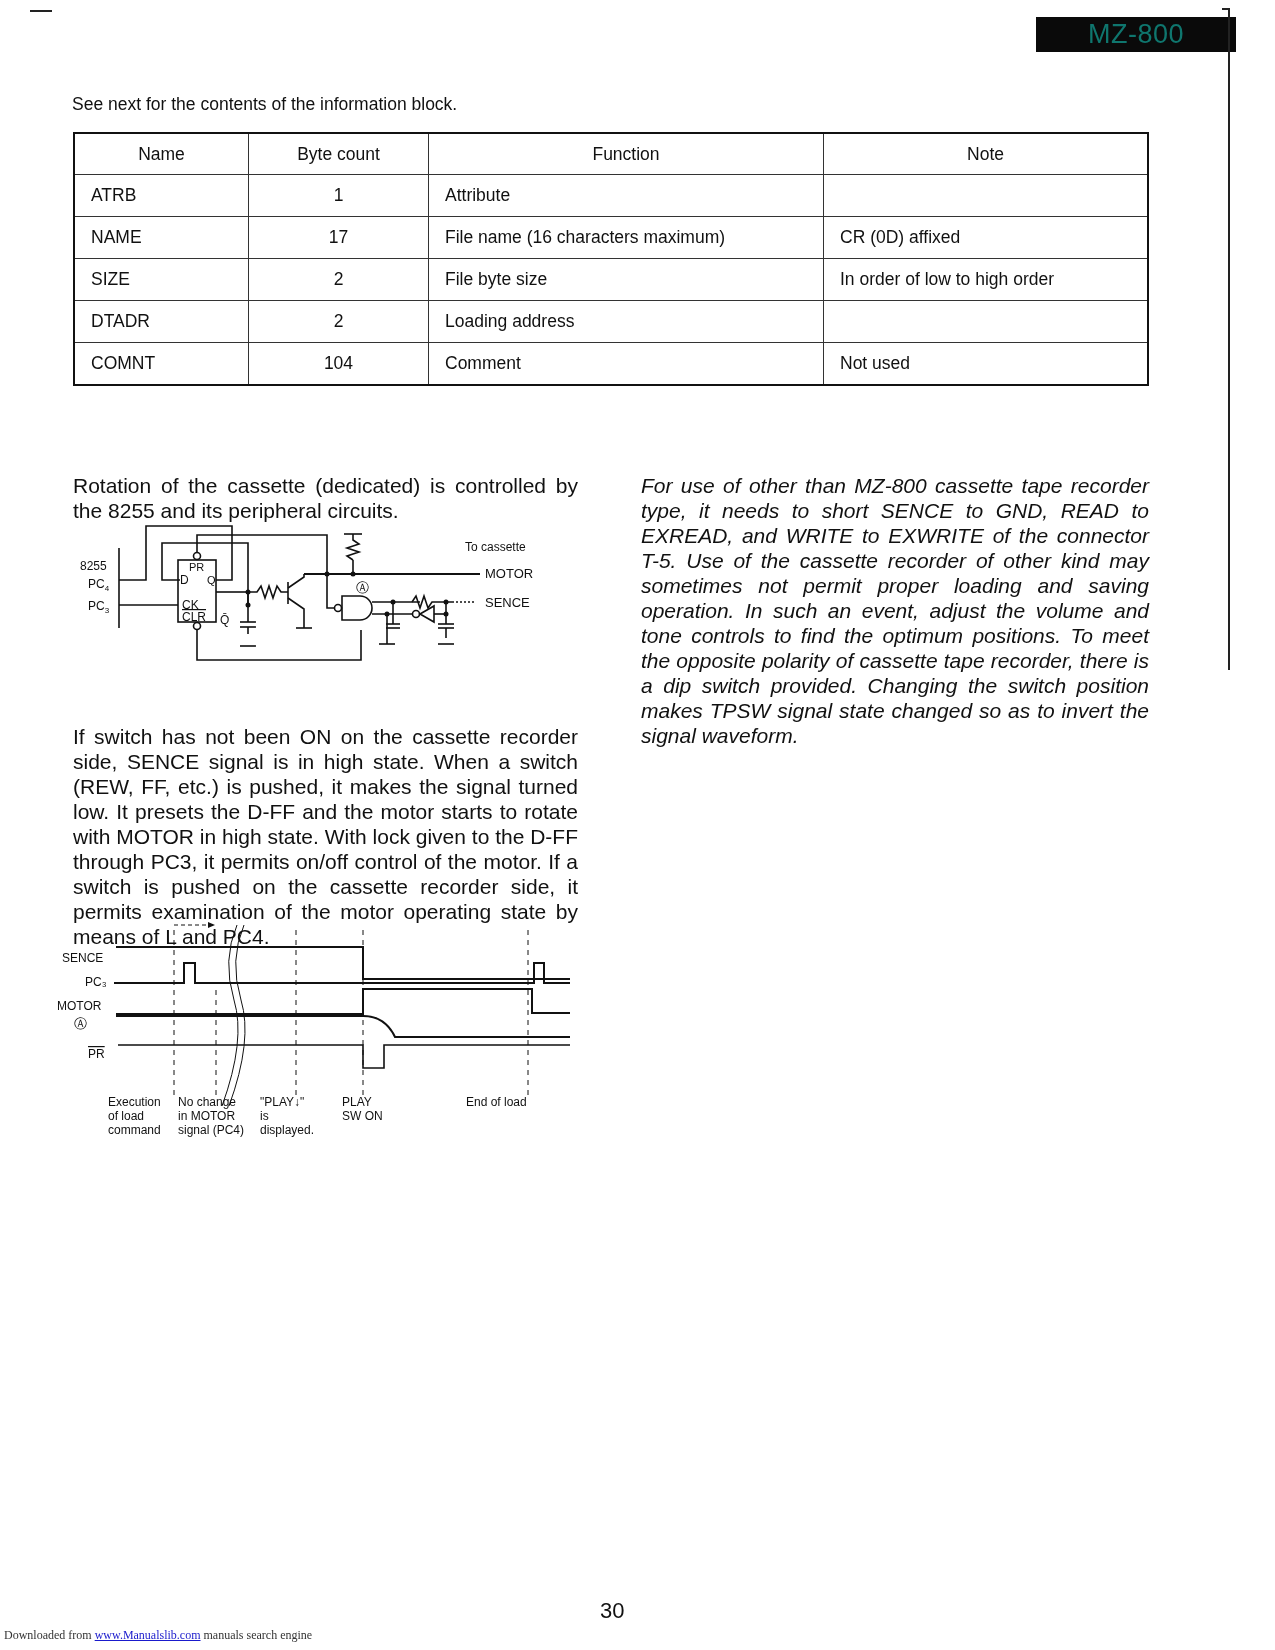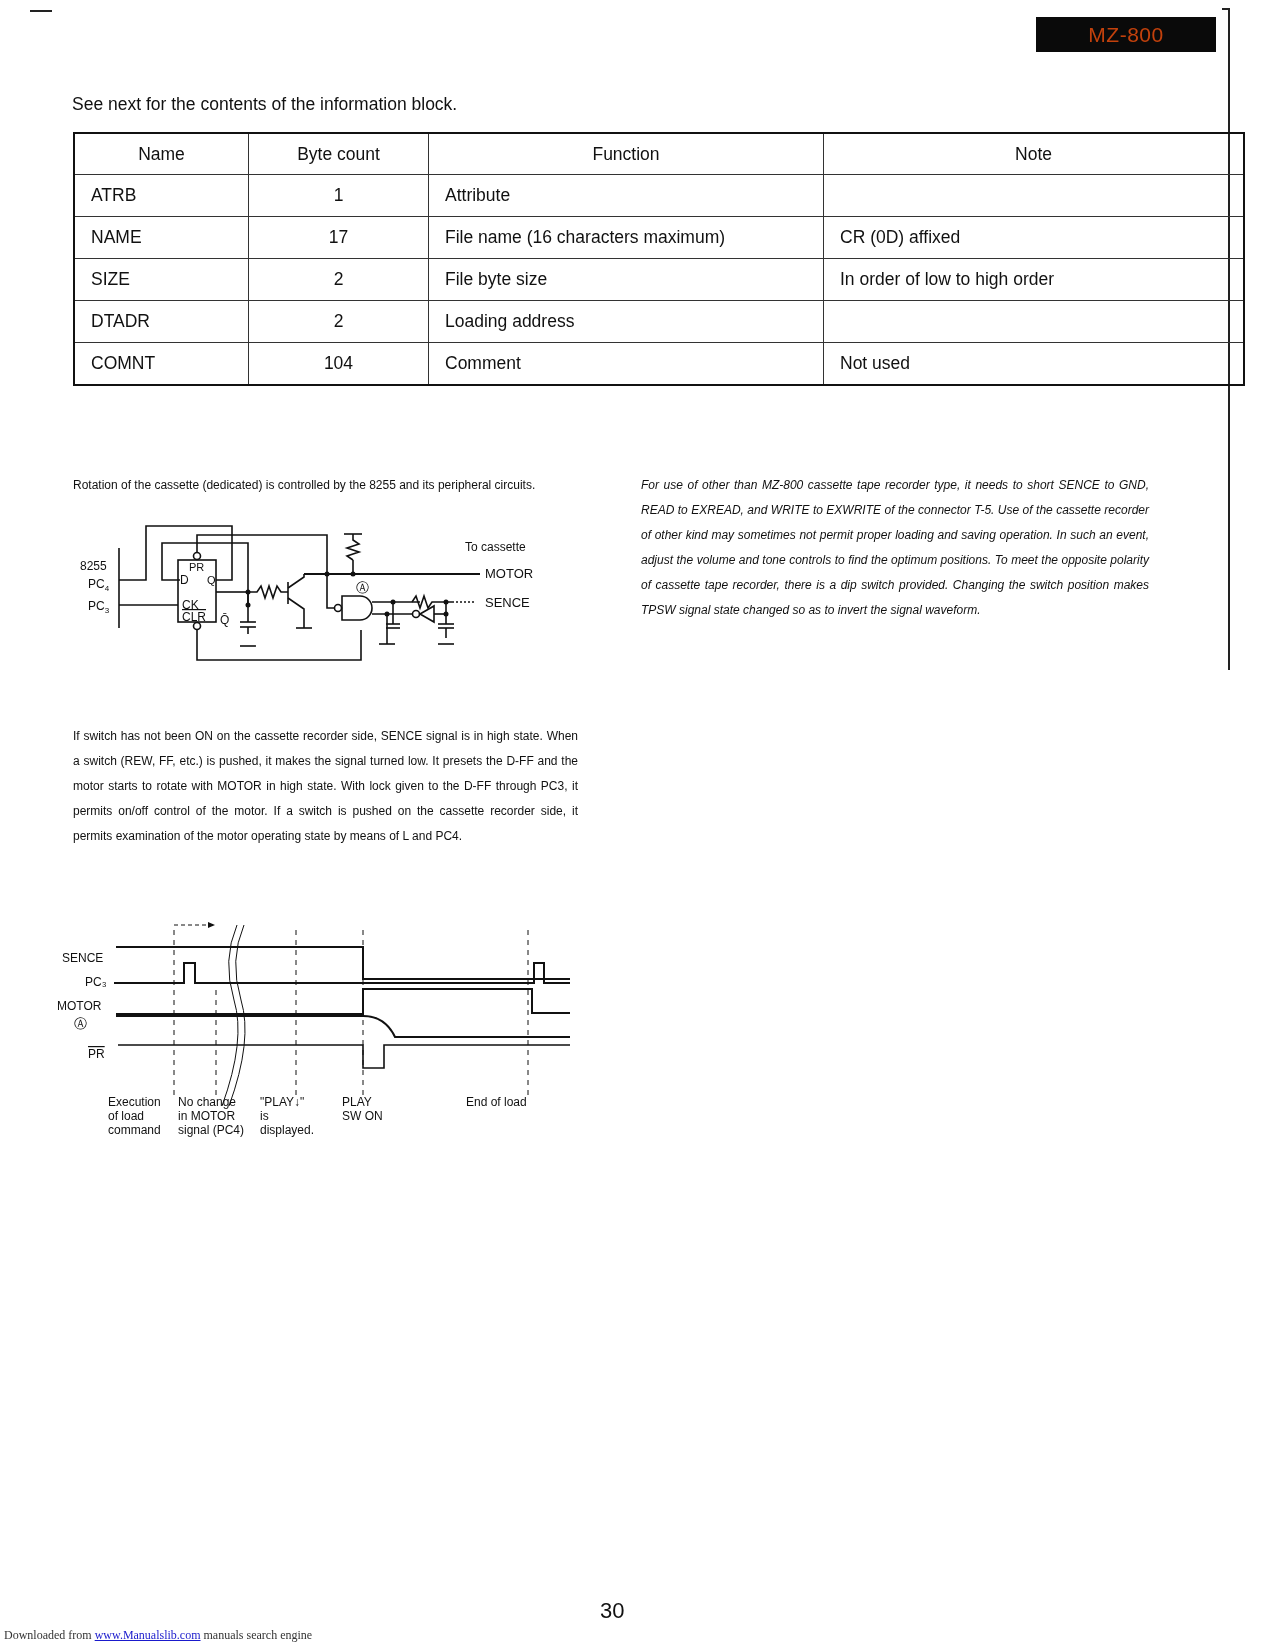--- a/index.html
+++ b/index.html
@@ -1,31 +1,31 @@
 <!DOCTYPE html>
 <html><head>
 <meta charset="utf-8">
 <style>
   html, body { margin:0; padding:0; background:#fff; }
   body { width:1275px; height:1650px; position:relative; overflow:hidden;
          font-family:"Liberation Sans", sans-serif; color:#111; }
   .abs { position:absolute; }
   .tick-top { left:30px; top:10px; width:22px; height:2px; background:#222; }
-  .model-badge { left:1036px; top:17px; width:180px; height:35px; background:#0a0a0a; color:#c2410c;
-                 font-size:21px; display:flex; align-items:center; justify-content:center; letter-spacing:0.5px; }
+  .model-badge { left:1036px; top:17px; width:200px; height:35px; background:#0a0a0a; color:#0f766e;
+                 font-size:27px; display:flex; align-items:center; justify-content:center; letter-spacing:0.5px; }
   .edge-line { left:1228px; top:8px; width:2px; height:662px; background:#222; }
   .edge-tick { left:1222px; top:8px; width:8px; height:2px; background:#222; }
   .intro { left:72px; top:94px; font-size:17.5px; }
-  table.info { position:absolute; left:73px; top:132px; width:1172px; border-collapse:collapse;
+  table.info { position:absolute; left:73px; top:132px; width:1076px; border-collapse:collapse;
                border:2.5px solid #111; font-size:17.5px; }
   table.info th, table.info td { border:1px solid #333; height:41px; padding:0 16px; font-weight:normal; }
   table.info th { text-align:center; height:40px; }
   table.info td.c { text-align:center; }
   .col-name { width:141px; } .col-bytes { width:147px; } .col-func { width:362px;margin-top:20px; }
-  .para { font-size:12px; line-height:25px; text-align:justify; }
+  .para { font-size:21px; line-height:25px; text-align:justify; }
   .p1 { left:73px; top:473px; width:505px; }
   .p2 { left:73px; top:724px; width:505px; }
   .p3 { left:641px; top:473px; width:508px;font-style:italic; }
   .page-num { left:600px; top:1598px; font-size:22px; font-family:"Liberation Sans Narrow","Liberation Sans",sans-serif; }
   .footer { left:4px; top:1628px; font-size:12px; font-family:"Liberation Serif", serif; color:#333; }
   .footer a { color:#1a1acc; text-decoration:underline; }
   svg text { font-family:"Liberation Sans", sans-serif; fill:#111; }
 </style>
 </head>
 <body>

